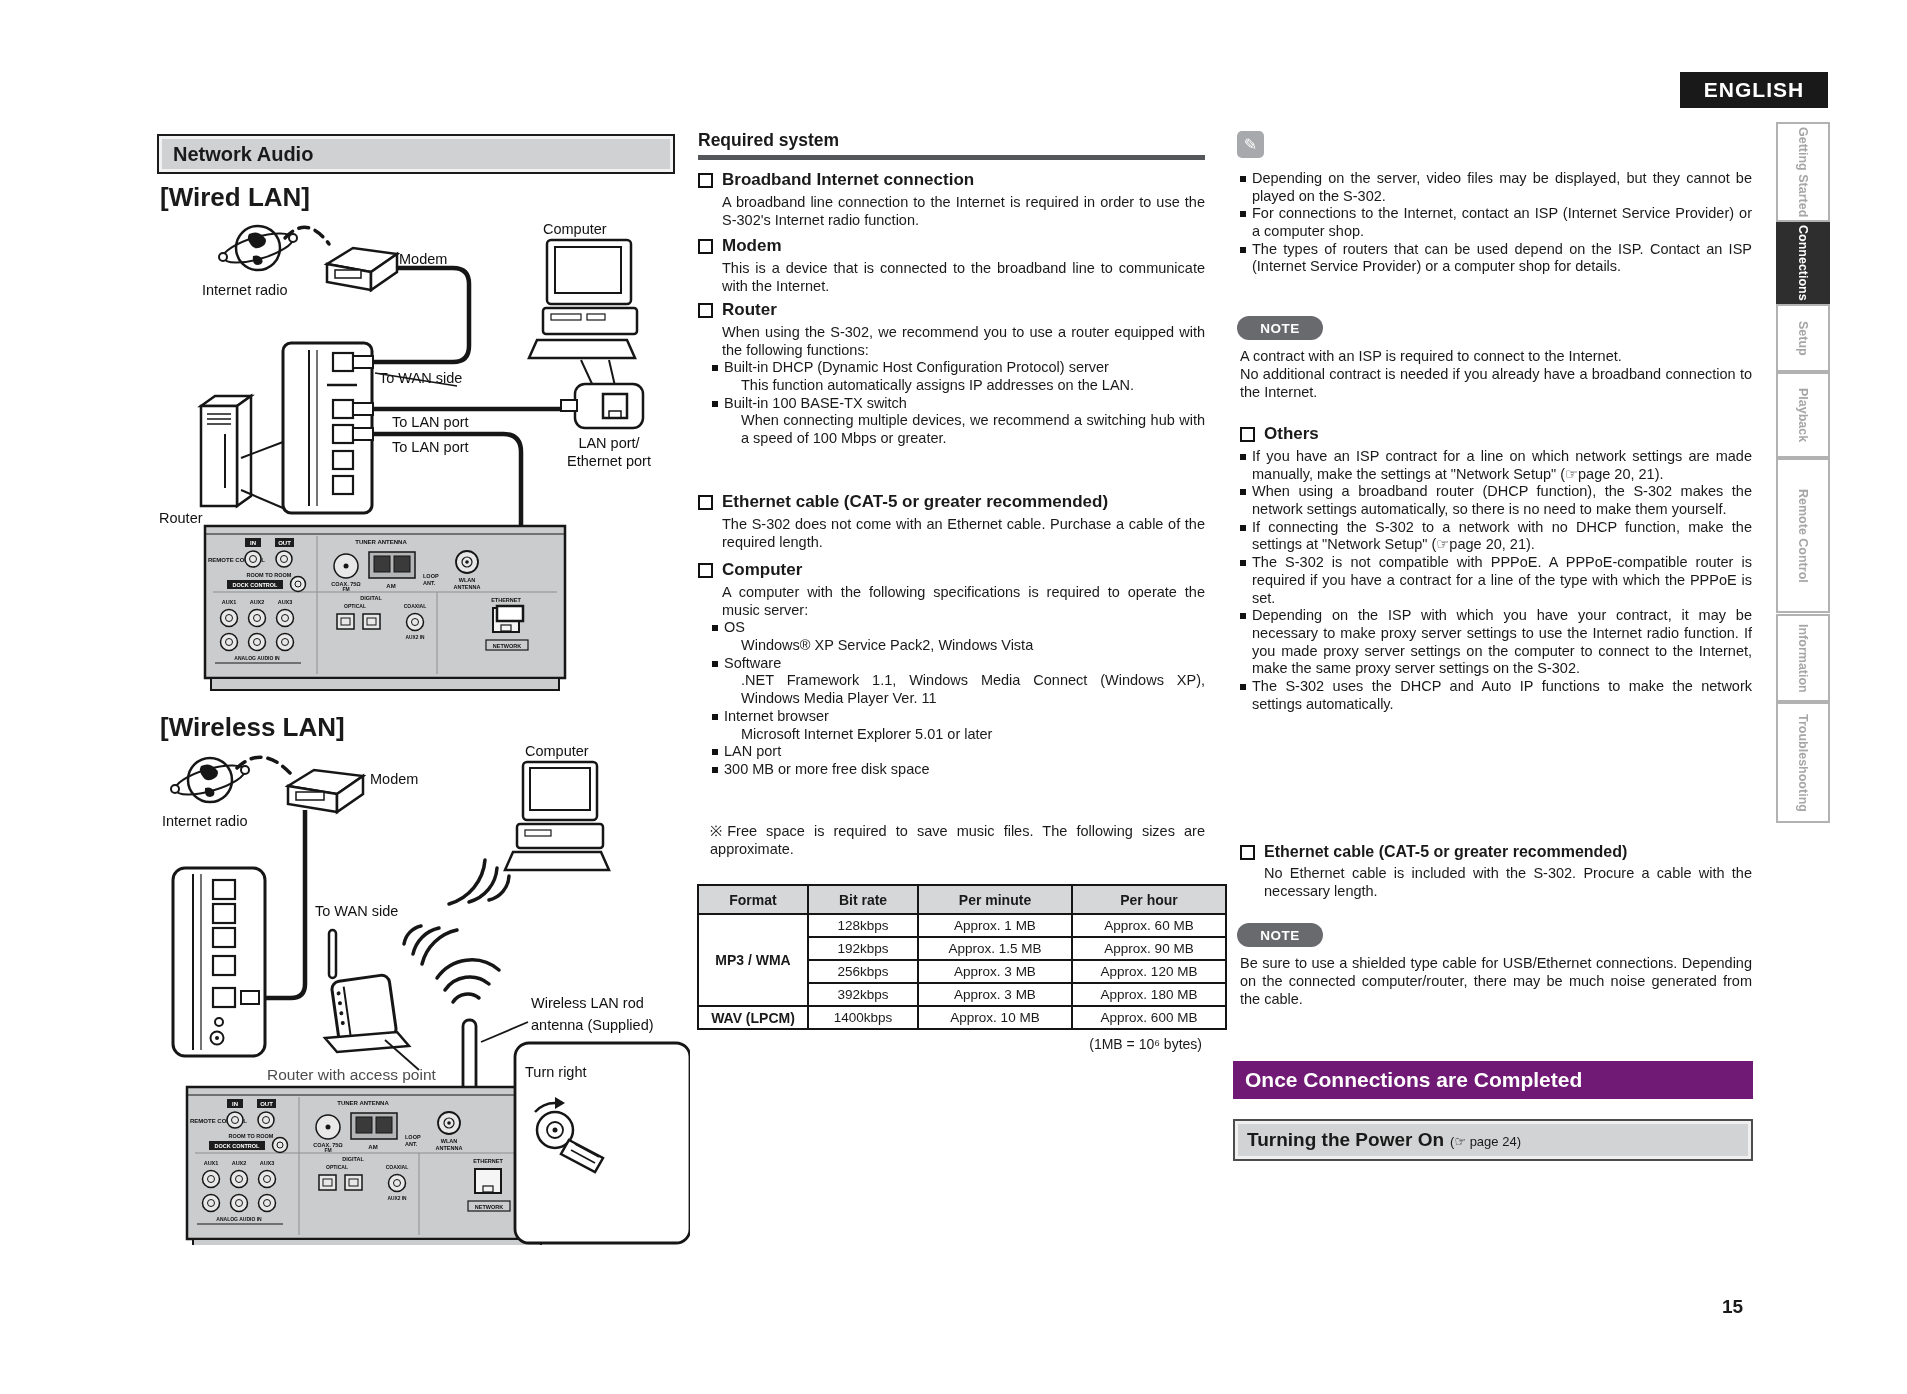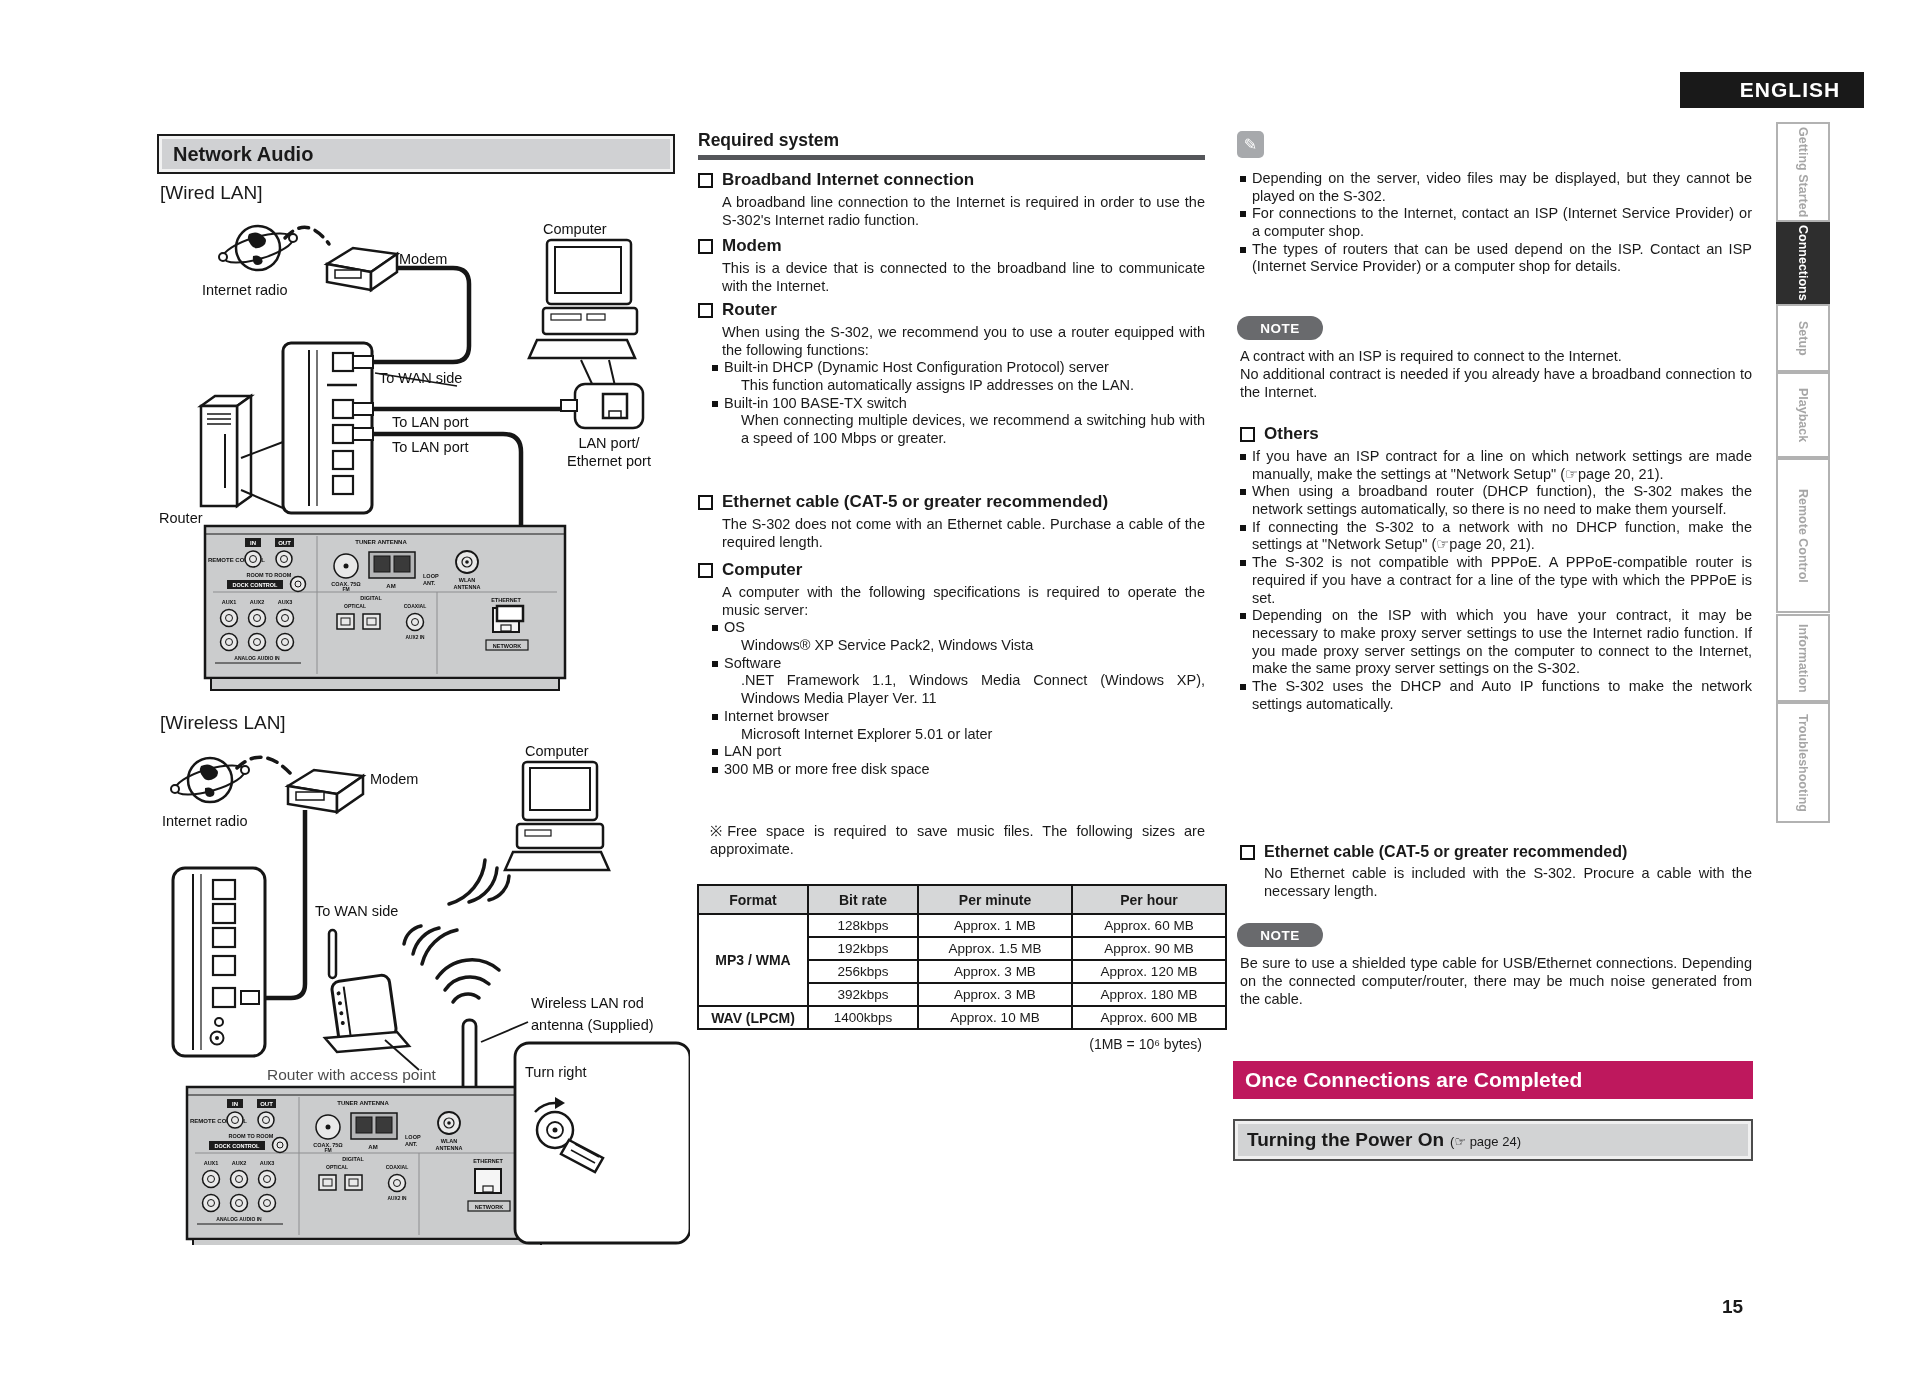--- a/index.html
+++ b/index.html
@@ -1,34 +1,34 @@
 <!DOCTYPE html>
 <html><head>
 <meta charset="utf-8">
 <style>
   html,body{margin:0;padding:0;background:#888;}
   #page{position:relative;width:1907px;height:1394px;background:#ffffff;overflow:hidden;
         font-family:"Liberation Sans",sans-serif;color:#1a1a1a;}
   svg{font-family:"Liberation Sans",sans-serif;}
   
   .eng{position:absolute;left:1680px;top:72px;width:148px;height:36px;background:#191919;
-       color:#fff;font-weight:bold;font-size:21px;display:flex;align-items:center;justify-content:center;letter-spacing:1px;padding-left:36px;}
+       color:#fff;font-weight:bold;font-size:21px;display:flex;align-items:center;justify-content:center;letter-spacing:1px;}
   .pagenum{position:absolute;left:1722px;top:1296px;font-size:19px;font-weight:bold;}
   
   .tab{position:absolute;left:1776px;width:54px;border:2px solid #b2b2b2;background:#fff;
        display:flex;align-items:center;justify-content:center;box-sizing:border-box;}
   .tab span{writing-mode:vertical-rl;text-orientation:mixed;font-size:12.5px;font-weight:bold;color:#a6a6a6;white-space:nowrap;}
   .tab.active{background:#2e2e2e;border-color:#2e2e2e;}
   .tab.active span{color:#fff;}
   
   .natitle{position:absolute;left:157px;top:134px;width:518px;height:40px;box-sizing:border-box;
            border:2px solid #1b1b1b;background:#d0d1d3;box-shadow:inset 0 0 0 3px #f2f2f2;
            display:flex;align-items:center;text-align:center;}
   .natitle span{font-size:20px;font-weight:bold;padding-left:14px;}
-  .lanhead{position:absolute;font-size:19px;font-weight:normal;}
+  .lanhead{position:absolute;font-size:26px;font-weight:bold;}
   
   .h-req{position:absolute;left:698px;top:130px;width:507px;}
   .h-req .t{font-size:17.5px;font-weight:bold;}
   .h-req .bar{height:5px;background:#55565a;margin-top:4px;}
   .sec{position:absolute;width:507px;}
   .sec-title{display:flex;align-items:center;gap:9px;font-size:17px;font-weight:bold;margin-bottom:4px;}
   .cb{flex:0 0 auto;width:11px;height:11px;border:2.5px solid #111;}
   .body{margin-left:24px;font-size:14.5px;line-height:1.22;text-align:justify;}
   .li{display:flex;margin-left:14px;font-size:14.5px;line-height:1.22;}
   .li .sq{flex:0 0 auto;width:6px;height:6px;background:#111;margin:6px 6px 0 0;}
@@ -43,21 +43,21 @@
   .ftable .fmt{font-weight:bold;font-size:14px;}
   .tnote{position:absolute;left:700px;top:1036px;width:502px;text-align:right;font-size:14px;}
   
   .pencil{position:absolute;left:1237px;top:131px;width:27px;height:27px;background:#a7a9ac;border-radius:5px;
           color:#fff;display:flex;align-items:center;justify-content:center;font-size:16px;}
   .rblock{position:absolute;width:512px;}
   .rblock .li{margin-left:0;font-size:14.5px;}
   .note-pill{position:absolute;width:86px;height:24px;background:#696a6d;border-radius:13px;color:#fff;
              font-weight:bold;font-size:13.5px;display:flex;align-items:center;justify-content:center;letter-spacing:.5px;}
   .rp{font-size:14.5px;line-height:1.24;text-align:justify;}
-  .banner1{position:absolute;left:1233px;top:1061px;width:520px;height:38px;background:#be185d;box-sizing:border-box;
+  .banner1{position:absolute;left:1233px;top:1061px;width:520px;height:38px;background:#701a75;box-sizing:border-box;
            display:flex;align-items:center;}
   .banner1 span{color:#fff;font-weight:bold;font-size:21px;padding-left:12px;}
   .banner2{position:absolute;left:1233px;top:1119px;width:520px;height:42px;box-sizing:border-box;
            border:2px solid #4c4c4c;background:#d2d3d4;box-shadow:inset 0 0 0 3px #f0f0f0;
            display:flex;align-items:center;}
   .banner2 .bt{font-weight:bold;font-size:19px;padding-left:12px;}
   .banner2 .br{font-size:13px;margin-left:6px;padding-top:3px;}
 </style>
 </head>
 <body>

